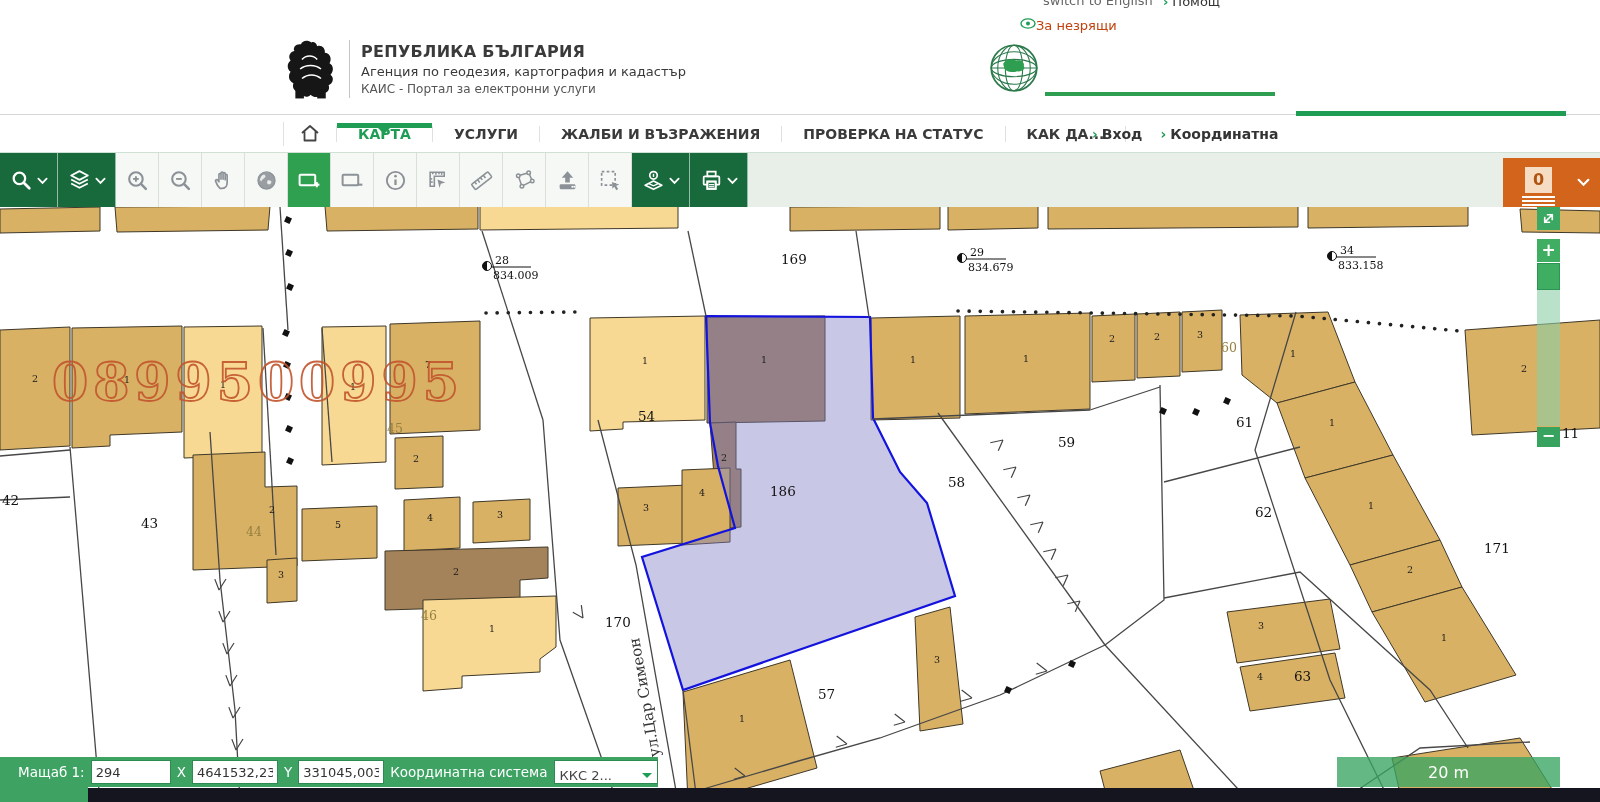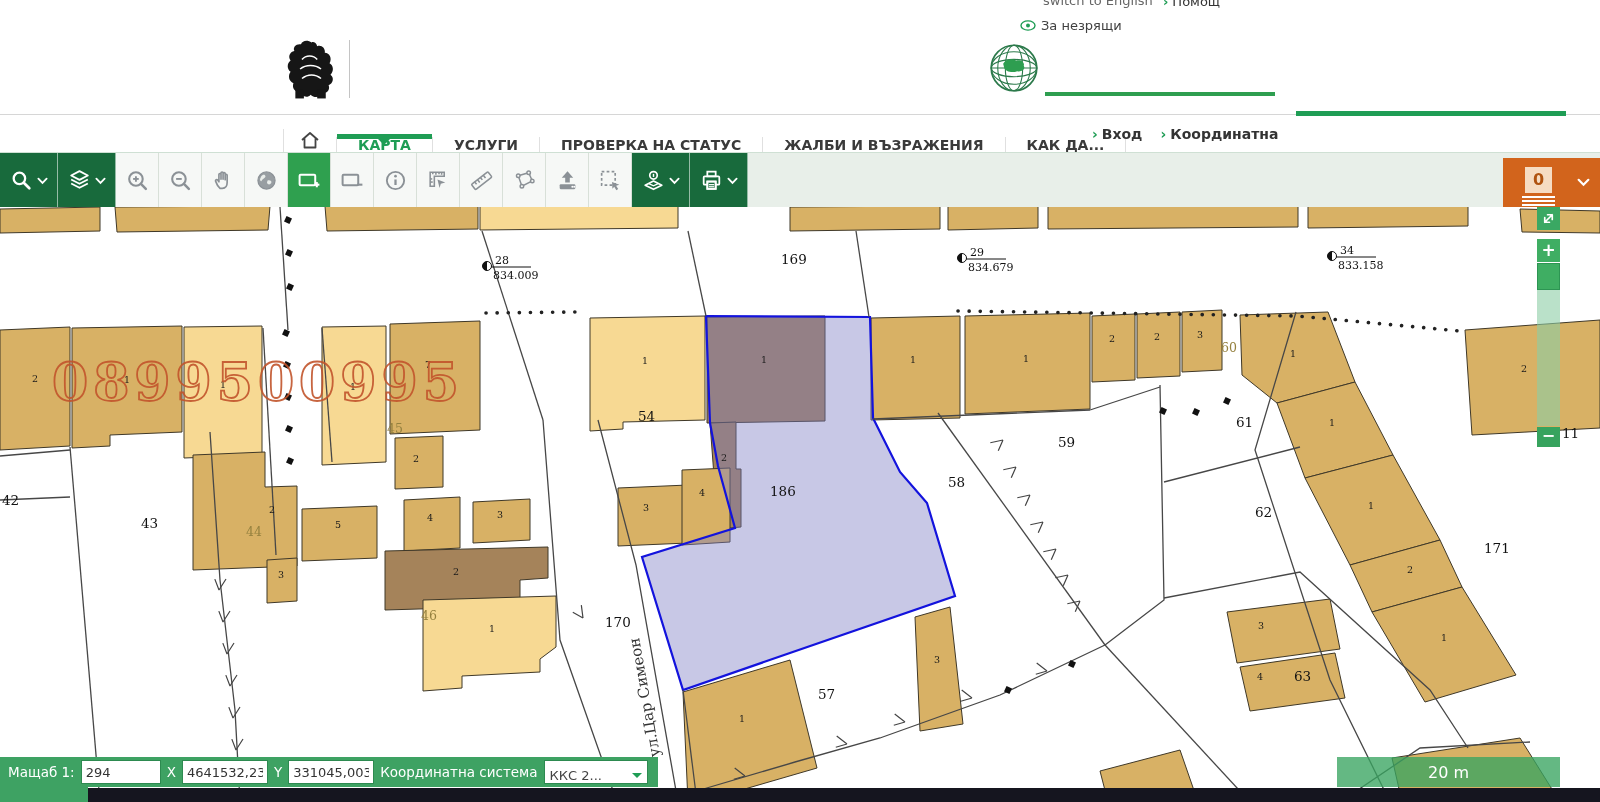--- a/index.html
+++ b/index.html
@@ -2,31 +2,31 @@
 <html><head>
 <meta charset="utf-8">
 <style>
 html,body{margin:0;padding:0}
 body{width:1600px;height:802px;position:relative;overflow:hidden;background:#fff;
  font-family:"DejaVu Sans","Liberation Sans",sans-serif;color:#333}
 .header{position:absolute;left:0;top:0;width:1600px;height:114px;background:#fff;overflow:hidden}
 .lang{position:absolute;left:1043px;top:-7px;font-size:13px;color:#666;cursor:pointer}
 .hlink{position:absolute;left:1163px;top:-6px;font-size:13px;color:#333;cursor:pointer}
 .garr{color:#1f9d55;font-style:normal;font-weight:bold;margin-right:4px}
-.access{position:absolute;left:1020px;top:18px;font-size:13px;color:#404040;cursor:pointer;display:flex;align-items:center;gap:5px}
+.access{position:absolute;left:1020px;top:18px;font-size:13px;color:#c2410c;cursor:pointer;display:flex;}
 .govlogo{position:absolute;left:283px;top:38px;display:flex;align-items:center;cursor:pointer}
 .govdiv{width:1px;height:58px;background:#c4c4c4;margin:0 11px 0 9px}
 .govt1{font-size:16px;font-weight:bold;color:#3a3a3a;letter-spacing:.3px}
 .govt2{font-size:13px;color:#3a3a3a;margin-top:3px}
 .govt3{font-size:12px;color:#555;margin-top:3px}
 .agencylogo{position:absolute;left:988px;top:42px;display:flex;align-items:center;gap:8px;cursor:pointer}
 .agtxt{font-size:17px;font-weight:bold;color:#16a05a;line-height:1.22;letter-spacing:.4px}
 .agline{position:absolute;left:1045px;top:92px;width:230px;height:4px;background:#2e9e50}
 .nav{position:absolute;left:0;top:114px;width:1600px;height:38px;background:#fff;border-top:1px solid #d6d6d6;border-bottom:1px solid #e4e4e4}
-.navrow{position:absolute;left:283px;top:0;height:100%;display:flex;align-items:flex-end}
+.navrow{position:absolute;left:283px;top:0;height:100%;display:flex;align-items:center}
 .navhome{width:52px;display:flex;align-items:center;justify-content:center;border-left:1px solid #e0e0e0;cursor:pointer}
 .navtab{display:flex;align-items:center;padding:0 21px;font-size:14px;font-weight:bold;color:#3a3a3a;border-left:1px solid #e0e0e0;cursor:pointer;position:relative;white-space:nowrap}
 .navtab:last-child{border-right:1px solid #e0e0e0}
 .navtab.active{color:#1f9d55}
 .navtab.active::before{content:"";position:absolute;left:0;top:-3px;width:100%;height:5px;background:#1f9d55}
 .navtab.active::after{content:"";position:absolute;left:50%;top:2px;margin-left:-6px;border:6px solid transparent;border-top-color:#1f9d55;border-bottom:none}
 .navright{position:absolute;left:1092px;top:0;height:100%;display:flex;align-items:center;gap:18px;font-size:14px;font-weight:bold;color:#333}
 .navright span{cursor:pointer}
 .greenseg{position:absolute;left:1296px;top:111px;width:270px;height:5px;background:#1f9d55}
 .toolbar{position:absolute;left:0;top:152px;width:1600px;height:55px;background:#e8efe9;border-top:1px solid #cfe0d4;display:flex;align-items:stretch}
@@ -43,21 +43,21 @@
 .mapwrap{position:absolute;left:0;top:207px;width:1600px;height:595px;background:#fff}
 .mapwrap svg{display:block}
 .mapctl{position:absolute;width:23px;text-align:center;color:#fff;font-weight:bold;cursor:pointer}
 .mc-expand{left:1537px;top:207px;height:23px;background:#3aa863;display:flex;align-items:center;justify-content:center}
 .mc-plus{left:1537px;top:239px;height:23px;background:#3fae63;font-size:17px;line-height:23px}
 .mc-track{left:1537px;top:263px;height:163px;background:rgba(140,205,165,.6);cursor:pointer}
 .mc-handle{left:1537px;top:263px;height:27px;background:#3fae63;border:1px solid #2d9553;box-sizing:border-box}
 .mc-minus{left:1537px;top:427px;height:20px;background:#37a35e;font-size:16px;line-height:18px}
 .scalebar{position:absolute;left:1337px;top:757px;width:223px;height:30px;background:rgba(56,164,96,.78);
  color:#fff;font-size:16px;display:flex;align-items:center;justify-content:center}
-.statusbar{position:absolute;left:0;top:757px;width:658px;height:30px;background:#3ea263;display:flex;align-items:center;gap:6px;padding-left:8px;box-sizing:border-box}
+.statusbar{position:absolute;left:0;top:757px;width:658px;height:30px;background:#3ea263;display:flex;align-items:center;gap:6px;padding-left:18px;box-sizing:border-box}
 .sb-label{color:#fff;font-size:13.5px;white-space:nowrap}
 .sb-input{height:22px;border:1px solid #2d8a50;background:#fff;color:#333;font-size:13px;padding:0 4px;font-family:inherit}
 .w78{width:70px}.w84{width:76px}
 .sb-select{width:92px;height:22px;background:#fff;border:1px solid #2d8a50;display:flex;align-items:flex-end;justify-content:space-between;padding:0 5px;font-size:13px;color:#444;cursor:pointer}
 .chev-dn{width:0;height:0;border:5px solid transparent;border-top-color:#1f9d55;margin-top:5px}
 .blackstrip{position:absolute;left:88px;top:788px;width:1512px;height:14px;background:#15151f}
 .greenpatch{position:absolute;left:0;top:787px;width:88px;height:15px;background:#3ea263}
 </style>
 </head>
 <body>
@@ -73,20 +73,25 @@
     <span>За незрящи</span>
   </div>
   <div class="govlogo">
     <svg width="57" height="62" viewBox="0 0 60 64">
       <path d="M30,4 C26,1 20,2 19,6 C14,5 10,9 12,13 C7,14 5,19 8,23 C4,26 4,32 8,35 C5,39 6,45 11,47 C9,52 13,57 18,56 C19,61 26,63 29,59 C33,63 40,62 41,57 C46,58 50,54 48,49 C53,47 54,41 50,38 C54,34 53,28 49,26 C52,21 49,15 44,15 C45,10 40,6 36,8 C35,4 32,3 30,4 Z" fill="#161616"></path>
       <path d="M20,22 C24,17 32,17 36,22 M18,32 C24,27 34,27 40,32 M20,42 C26,37 34,37 40,42" stroke="#fff" stroke-width="1.6" fill="none"></path>
       <rect x="13" y="54" width="9" height="9" fill="#161616"></rect>
         <rect x="36" y="54" width="9" height="9" fill="#161616"></rect>
     </svg>
     <div class="govdiv"></div>
+    <div>
+      <div class="govt1">РЕПУБЛИКА БЪЛГАРИЯ</div>
+      <div class="govt2">Агенция по геодезия, картография и кадастър</div>
+      <div class="govt3">КАИС - Портал за електронни услуги</div>
+    </div>
   </div>
   <div class="agencylogo">
     <svg width="52" height="52" viewBox="0 0 48 48">
       <circle cx="24" cy="24" r="21" fill="#fff" stroke="#2c7a4b" stroke-width="1.6"></circle>
       <ellipse cx="24" cy="24" rx="8" ry="21" fill="none" stroke="#2c7a4b" stroke-width="1"></ellipse>
       <ellipse cx="24" cy="24" rx="15" ry="21" fill="none" stroke="#2c7a4b" stroke-width="1"></ellipse>
       <ellipse cx="24" cy="24" rx="21" ry="8" fill="none" stroke="#2c7a4b" stroke-width="1"></ellipse>
       <ellipse cx="24" cy="24" rx="21" ry="15" fill="none" stroke="#2c7a4b" stroke-width="1"></ellipse>
       <line x1="3" y1="24" x2="45" y2="24" stroke="#2c7a4b" stroke-width="1"></line>
       <path d="M14,20 C16,16 22,15 26,17 C31,16 34,19 33,22 C35,25 31,28 27,27 C22,29 16,27 15,24 Z" fill="#2e9e50"></path>
@@ -97,22 +102,22 @@
 
 <div class="nav">
   <div class="navrow" id="nav-tabs">
     <div class="navhome">
       <svg width="24" height="24" viewBox="0 0 24 24">
           <path d="M4,11 L12,4 L20,11 M6.5,9.5 V18.5 H17.5 V9.5" fill="none" stroke="#444" stroke-width="1.8" stroke-linejoin="round"></path>
         </svg>
     </div>
   <div class="navtab active">КАРТА</div>
       <div class="navtab">УСЛУГИ</div>
+      <div class="navtab">ЖАЛБИ И ВЪЗРАЖЕНИЯ</div>
       <div class="navtab">ПРОВЕРКА НА СТАТУС</div>
-      <div class="navtab">ЖАЛБИ И ВЪЗРАЖЕНИЯ</div>
       <div class="navtab">КАК ДА...</div>
     </div>
   <div class="navright">
     <span><i class="garr">›</i><span>Вход</span></span>
     <span><i class="garr">›</i><span>Координатна</span></span>
   </div>
 </div>
 <div class="greenseg"></div>
 
 <div class="toolbar" id="toolbar">

